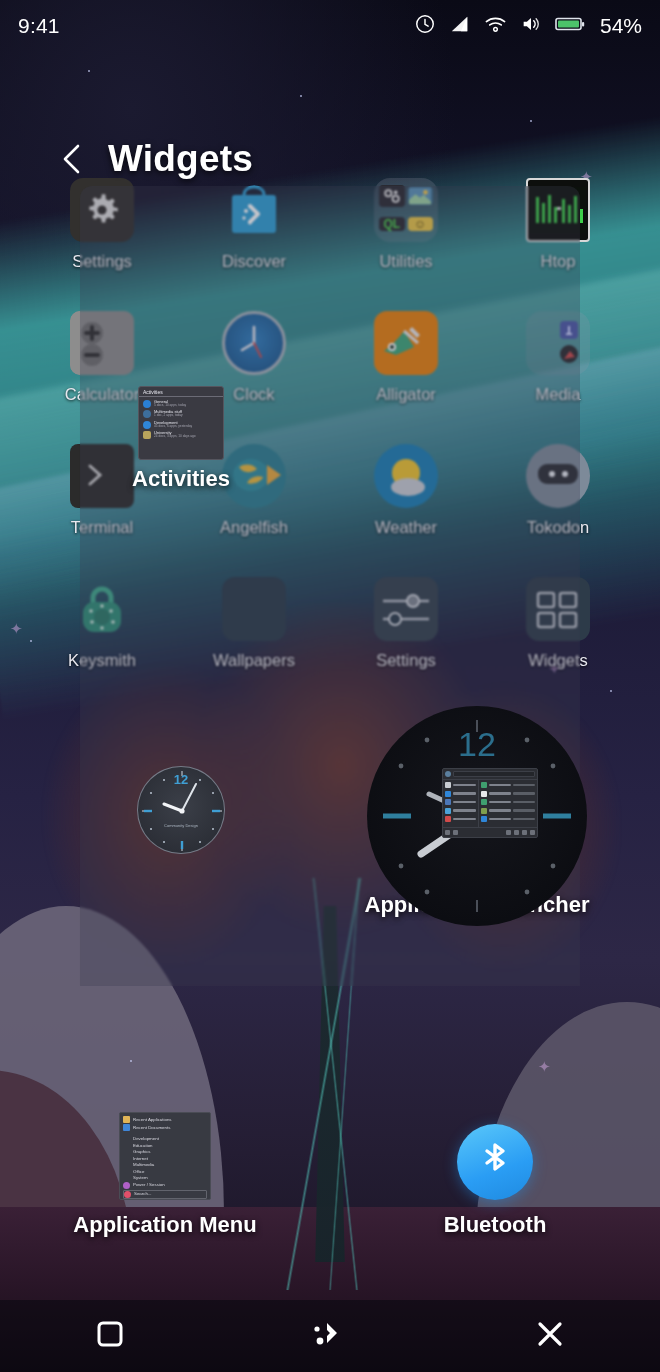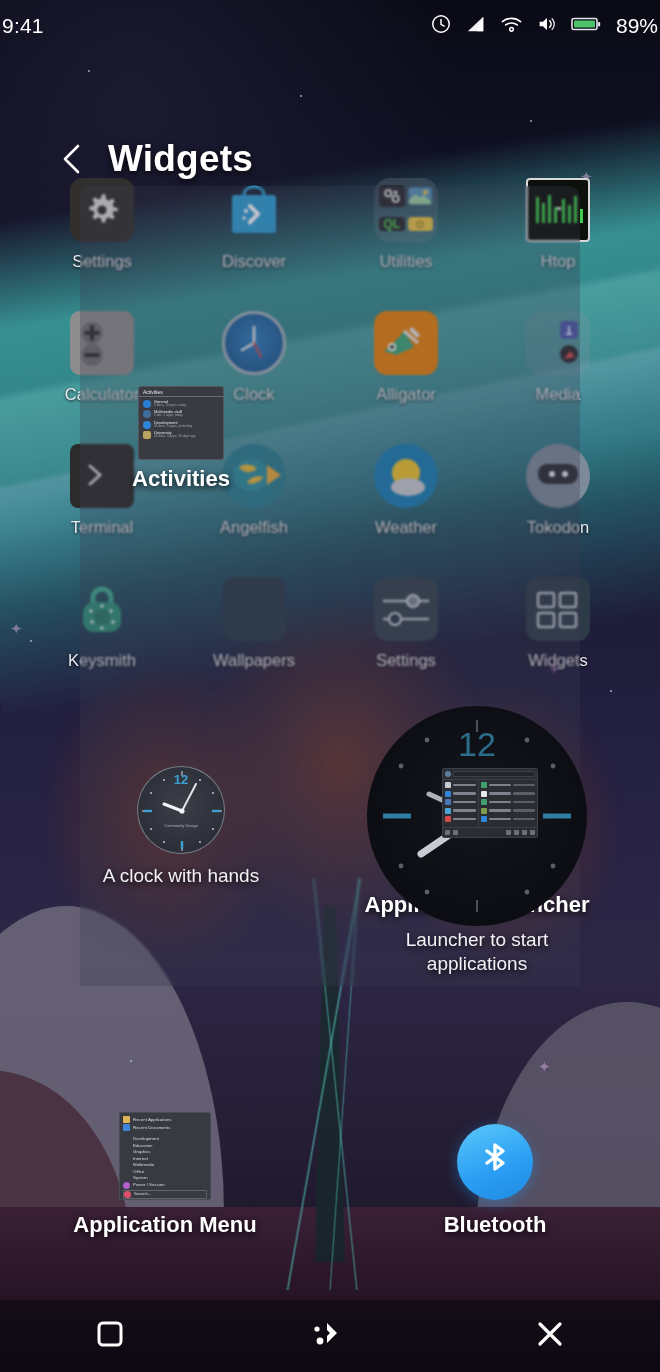--- a/index.html
+++ b/index.html
@@ -77,21 +77,21 @@
       linear-gradient(94deg, rgba(80,190,180,0) 58%, rgba(80,190,180,.4) 59%, rgba(80,190,180,0) 60%);
     filter:blur(.6px);
   }
   .star{ position:absolute; width:2px; height:2px; border-radius:50%; background:#cfd6ff; opacity:.75; }
   .sparkle{ position:absolute; color:#c9a0d8; font-size:15px; opacity:.55; }
 
   
   .statusbar{
     position:absolute; left:0; right:0; top:0; height:52px;
     display:flex; align-items:center; justify-content:space-between;
-    padding:0 2px; z-index:40; color:#fff;
+    padding:0 18px; z-index:40; color:#fff;
   }
   .sb-time{ font-size:21px; letter-spacing:.2px; }
   .sb-right{ display:flex; align-items:center; gap:13px; }
   .sb-pct{ font-size:21px; margin-left:2px; }
   .ic{ display:block; }
 
   
   .homegrid{
     position:absolute; left:0; right:0; top:178px; z-index:10;
     padding:0 26px;
@@ -299,21 +299,21 @@
             <path d="M17.6 4.2a8.4 8.4 0 010 11.6" fill="none" stroke="#fff" stroke-width="1.5" stroke-linecap="round" opacity=".85"></path>
           </svg>
       </span>
       <span class="ic">
         <svg width="30" height="18" viewBox="0 0 30 18">
             <rect x="1" y="3.5" width="25" height="11" rx="2" fill="none" stroke="#dfe4ec" stroke-width="1.6"></rect>
             <rect x="27" y="7" width="2.2" height="4.6" rx="1" fill="#dfe4ec"></rect>
             <rect x="3" y="5.6" width="21" height="6.8" rx="1" fill="#4cc26a"></rect>
           </svg>
       </span>
-      <span class="sb-pct">89%</span>
+      <span class="sb-pct">54%</span>
     </div>
   </div>
 
   <div class="homegrid">
 
     <div class="app-row">
       <div class="app">
         <div class="app-ico ico-settings">
           <svg width="42" height="42" viewBox="0 0 24 24">
               <path fill="#dcdcdc" d="M12 8.2a3.8 3.8 0 100 7.6 3.8 3.8 0 000-7.6zm9 4.6v-2l-2.3-.4a7 7 0 00-.7-1.7l1.3-1.9-1.4-1.4-1.9 1.3a7 7 0 00-1.7-.7L13.9 3h-2l-.4 2.3a7 7 0 00-1.7.7L7.9 4.7 6.5 6.1l1.3 1.9a7 7 0 00-.7 1.7L4.8 10v2l2.3.4c.15.6.4 1.17.7 1.7l-1.3 1.9 1.4 1.4 1.9-1.3c.53.3 1.1.55 1.7.7l.4 2.3h2l.4-2.3a7 7 0 001.7-.7l1.9 1.3 1.4-1.4-1.3-1.9c.3-.53.55-1.1.7-1.7z"></path>
@@ -591,21 +591,20 @@
                   <circle cx="26" cy="13" r="1"></circle>
               </g>
               <line x1="44" y1="44" x2="26" y2="37" stroke="#f2f4f7" stroke-width="3" stroke-linecap="round"></line>
               <line x1="44" y1="44" x2="58" y2="17" stroke="#dfe4ea" stroke-width="2" stroke-linecap="round"></line>
               <circle cx="44" cy="44" r="2.6" fill="#f2f4f7"></circle>
             </svg>
             <div style="position:absolute;left:0;right:0;top:5px;text-align:center;font-size:13px;color:#3f9fd4;font-weight:bold">12</div>
             <div style="position:absolute;left:0;right:0;top:56px;text-align:center;font-size:4px;color:#aab4c0;line-height:1.25">Community Design</div>
           </div>
         </div>
-        <div class="w-desc">A clock with hands</div>
       </div>
 
       <div class="widget-item" style="left:272px; top:520px;">
         <div class="w-preview">
           <div class="prev-launcher">
             <svg width="220" height="220" viewBox="0 0 220 220" style="position:absolute;inset:0">
               <g stroke="#4a4f58" stroke-width="2">
                 <line x1="110" y1="14" x2="110" y2="26"></line>
                   <line x1="110" y1="194" x2="110" y2="206"></line>
               </g>
@@ -690,21 +689,20 @@
                 <div style="flex:1"></div>
                 <div class="lp-b"></div>
                   <div class="lp-b"></div>
                   <div class="lp-b"></div>
                   <div class="lp-b"></div>
               </div>
             </div>
           </div>
         </div>
         <div class="w-name" style="margin-top:-34px">Application Launcher</div>
-        <div class="w-desc">Launcher to start applications</div>
       </div>
 
     </div>
   </div>
 
   <div class="bottom-widgets">
 
     <div class="bw">
       <div class="w-preview">
         <div class="prev-appmenu">

